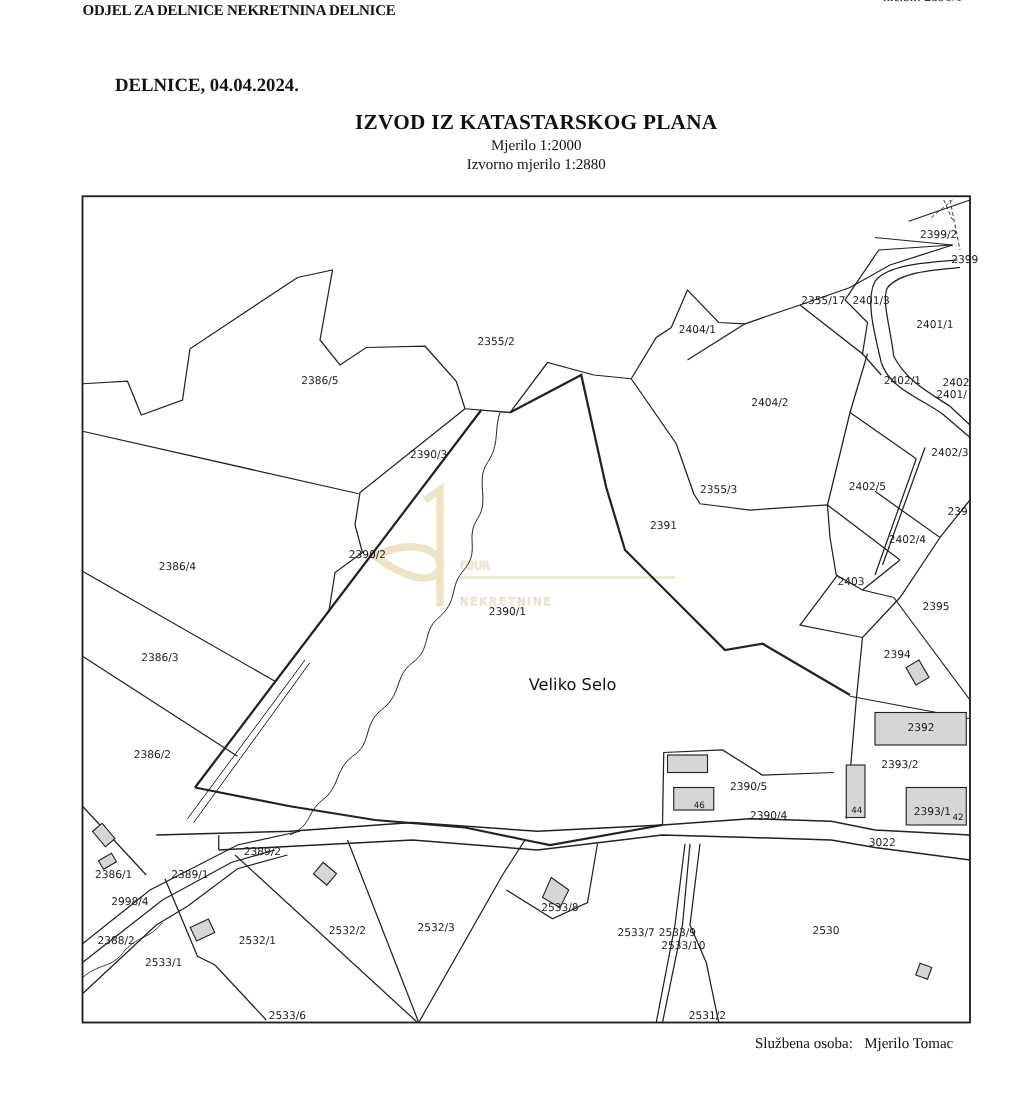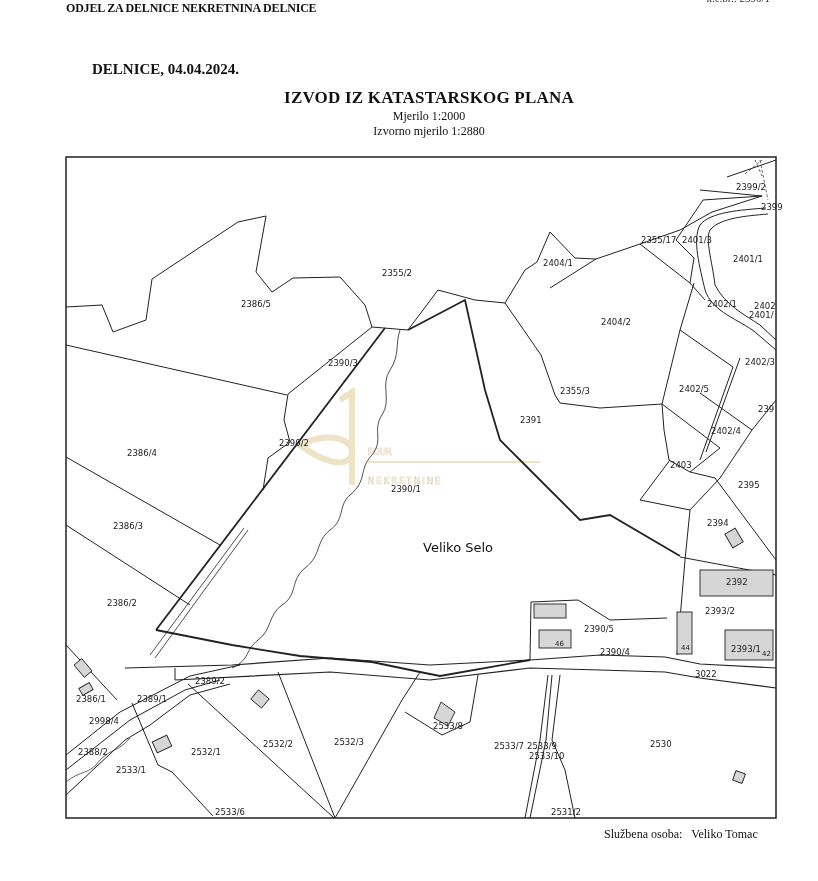--- a/index.html
+++ b/index.html
@@ -169,15 +169,15 @@
     <text class="house" x="555" y="646">46</text>
     <text class="house" x="681" y="650">44</text>
     <text class="house" x="762" y="656">42</text>
     <text class="place" x="423" y="552">Veliko Selo</text>
   </g>
 </svg>
 
 <div class="footer">
   <div>
     <span>Službena osoba:</span>&nbsp;&nbsp;
-    <span>Veliko Tomac</span>
+    <span>Mjerilo Tomac</span>
   </div>
 </div>
 
 </body></html>

